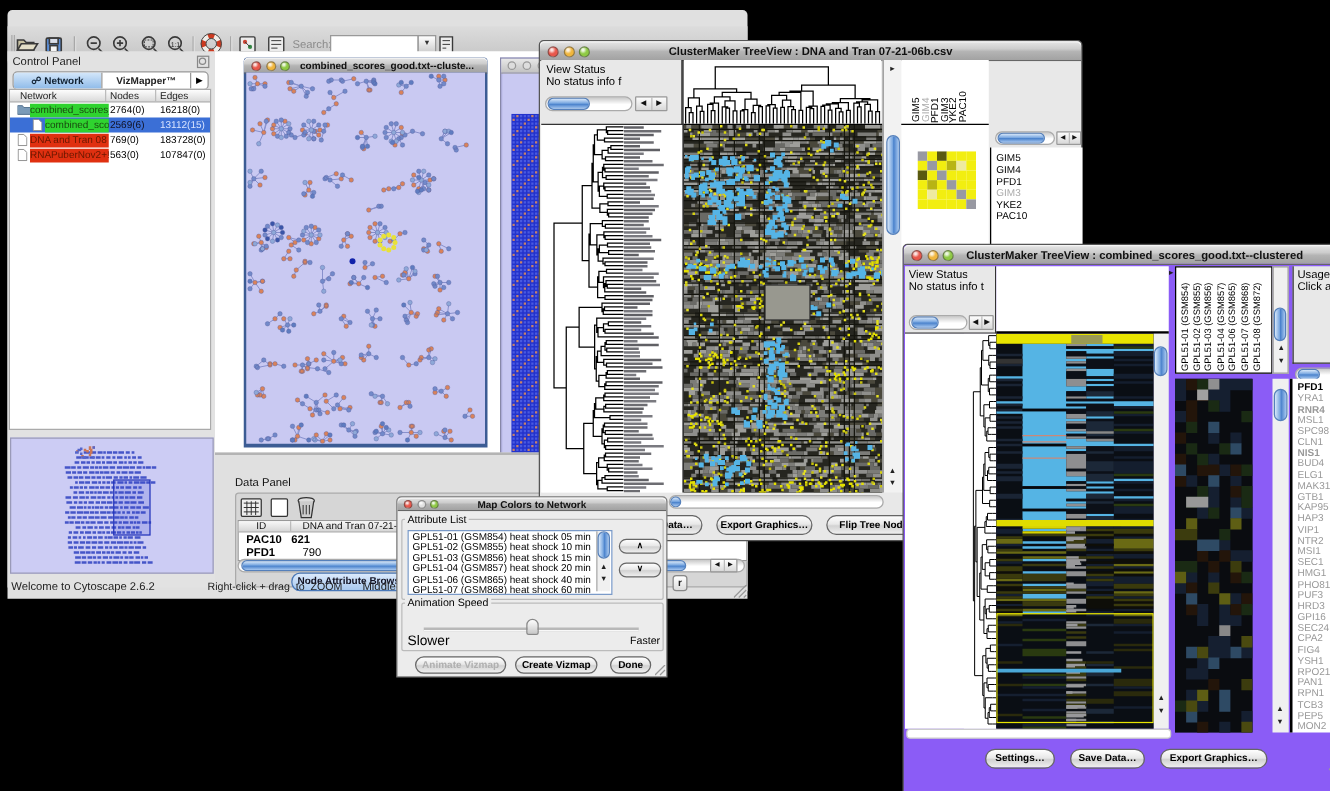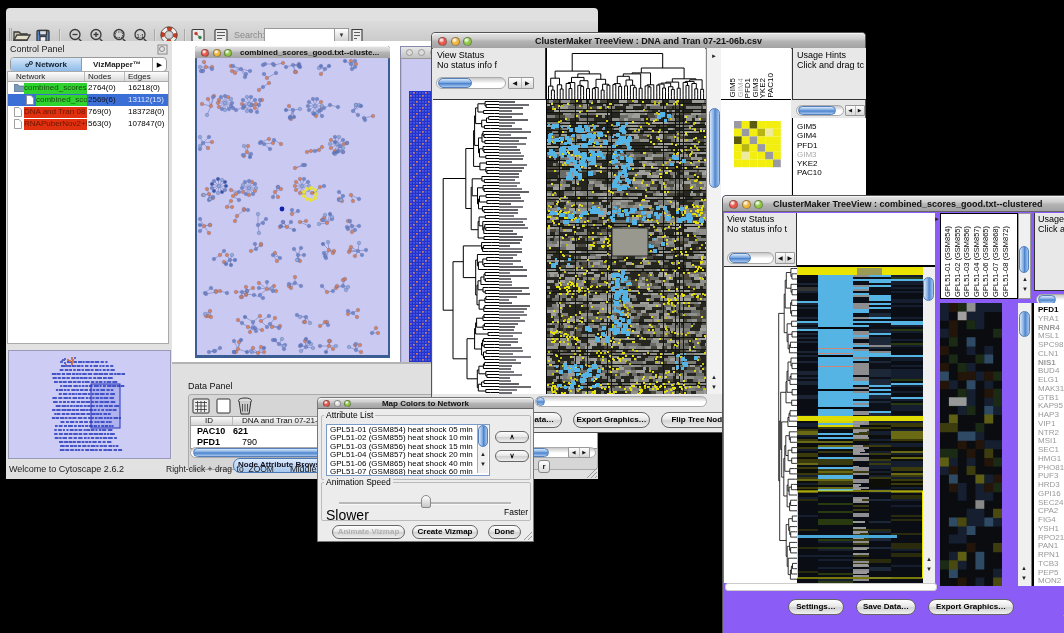--- a/index.html
+++ b/index.html
@@ -306,24 +306,20 @@
         <rect x="31.2" y="30.8" width="7.8" height="7.7" fill="#9899a2"></rect>
         <rect x="39.0" y="30.8" width="7.8" height="7.7" fill="#f2ee10"></rect>
         <rect x="0.0" y="38.5" width="7.8" height="7.7" fill="#f2ee10"></rect>
         <rect x="7.8" y="38.5" width="7.8" height="7.7" fill="#f2ee10"></rect>
         <rect x="15.6" y="38.5" width="7.8" height="7.7" fill="#f2ee10"></rect>
         <rect x="23.4" y="38.5" width="7.8" height="7.7" fill="#f2ee10"></rect>
         <rect x="31.2" y="38.5" width="7.8" height="7.7" fill="#f2ee10"></rect>
         <rect x="39.0" y="38.5" width="7.8" height="7.7" fill="#9899a2"></rect>
       </svg>
     </div>
-    <div class="abs" style="left:360px;top:15px;width:74px;height:52px;background:#e8e8e8;border-left:1px solid #333;border-bottom:1px solid #333;box-sizing:border-box">
-      <span class="abs nw" style="left:4px;top:2px;font-size:9px;color:#000">Usage Hints</span>
-      <span class="abs nw" style="left:4px;top:12px;font-size:9px;color:#000;width:68px">Click and drag tc</span>
-    </div>
     <div style="position:absolute;left:364px;top:72px;width:48px;height:11px;background:linear-gradient(#c8c8c8,#fff 55%);border:1px solid #aaa;border-radius:5.5px;box-sizing:border-box;overflow:hidden">
       <span style="position:absolute;left:1px;top:0;width:38px;height:9px;border-radius:4.5px;background:linear-gradient(#d8e8fa,#79a7e0 45%,#4a82cc 55%,#a8c8f0);border:0.5px solid #5580bb;box-sizing:border-box"></span>
     </div>
     <div style="position:absolute;left:413px;top:72px;width:20px;height:11px;background:linear-gradient(#fdfdfd,#d8d8d8);border:1px solid #999;box-sizing:border-box;border-radius:1px;display:flex">
       <span style="flex:1;text-align:center;font-size:5px;line-height:9px;color:#111;border-right:1px solid #bbb">◀</span>
       <span style="flex:1;text-align:center;font-size:5px;line-height:9px;color:#111">▶</span>
     </div>
     <div class="abs" style="left:360px;top:85px;width:74px;height:276px;background:#fff;border-left:1px solid #000;box-sizing:border-box">
       <span class="abs" style="left:4px;top:4px;font-size:8px;color:#000">GIM5</span>
       <span class="abs" style="left:4px;top:13px;font-size:8px;color:#000">GIM4</span>
@@ -503,20 +499,20 @@
       <span style="position:absolute;left:0px;top:0px;width:10px;height:22px;border-radius:5.0px;background:linear-gradient(90deg,#d8e8fa,#79a7e0 45%,#4a82cc 55%,#a8c8f0);border:0.5px solid #5580bb;box-sizing:border-box"></span>
       <span style="position:absolute;left:2px;top:26px;font-size:6px;color:#222;line-height:6px">▲</span>
       <span style="position:absolute;left:2px;top:36px;font-size:6px;color:#222;line-height:6px">▼</span>
     </div>
     <div style="position:absolute;left:177px;top:33px;width:34px;height:12px;border-radius:6.0px;background:linear-gradient(#fefefe,#e8e8e8 45%,#d2d2d2 55%,#efefef);border:1.5px solid #666;box-sizing:border-box;text-align:center;font-size:7px;font-weight:bold;color:#000;line-height:9px;white-space:nowrap;overflow:hidden">∧</div>
     <div style="position:absolute;left:177px;top:52px;width:34px;height:12px;border-radius:6.0px;background:linear-gradient(#fefefe,#e8e8e8 45%,#d2d2d2 55%,#efefef);border:1.5px solid #666;box-sizing:border-box;text-align:center;font-size:7px;font-weight:bold;color:#000;line-height:9px;white-space:nowrap;overflow:hidden">∨</div>
     <span class="abs" style="left:6px;top:79px;font-size:8.5px;color:#000;background:#ececec;z-index:3;padding:0 2px">Animation Speed</span>
     <div class="abs" style="left:3px;top:84px;width:208px;height:37px;border:1px solid #bbb;border-radius:2px"></div>
     <div class="abs" style="left:21px;top:104px;width:172px;height:2px;background:#b8b8b8;border-bottom:1px solid #f8f8f8"></div>
     <div class="abs" style="left:103px;top:97px;width:10px;height:13px;background:linear-gradient(#fdfdfd,#c8c8c8);border:1px solid #888;border-radius:5px 5px 2px 2px;box-sizing:border-box"></div>
-    <span class="abs" style="left:8px;top:109px;font-size:14px;color:#000">Slower</span>
+    <span class="abs" style="left:8px;top:109px;font-size:11px;color:#000">Slower</span>
     <span class="abs" style="left:186px;top:109px;font-size:8.5px;color:#000">Faster</span>
     <div style="position:absolute;left:14px;top:127px;width:73px;height:14px;border-radius:7.0px;background:linear-gradient(#fefefe,#e8e8e8 45%,#d2d2d2 55%,#efefef);border:1.5px solid #666;box-sizing:border-box;text-align:center;font-size:8px;font-weight:bold;color:#b0b0b0;line-height:11px;white-space:nowrap;overflow:hidden">Animate Vizmap</div>
     <div style="position:absolute;left:94px;top:127px;width:66px;height:14px;border-radius:7.0px;background:linear-gradient(#fefefe,#e8e8e8 45%,#d2d2d2 55%,#efefef);border:1.5px solid #666;box-sizing:border-box;text-align:center;font-size:8px;font-weight:bold;color:#000;line-height:11px;white-space:nowrap;overflow:hidden">Create Vizmap</div>
     <div style="position:absolute;left:170px;top:127px;width:33px;height:14px;border-radius:7.0px;background:linear-gradient(#fefefe,#e8e8e8 45%,#d2d2d2 55%,#efefef);border:1.5px solid #666;box-sizing:border-box;text-align:center;font-size:8px;font-weight:bold;color:#000;line-height:11px;white-space:nowrap;overflow:hidden">Done</div>
     <svg class="abs" style="left:206px;top:134px" width="9" height="9">
       <path d="M8 0L0 8M8 4L4 8" stroke="#999" stroke-width="1"></path>
     </svg>
   </div>
 </body></html>

